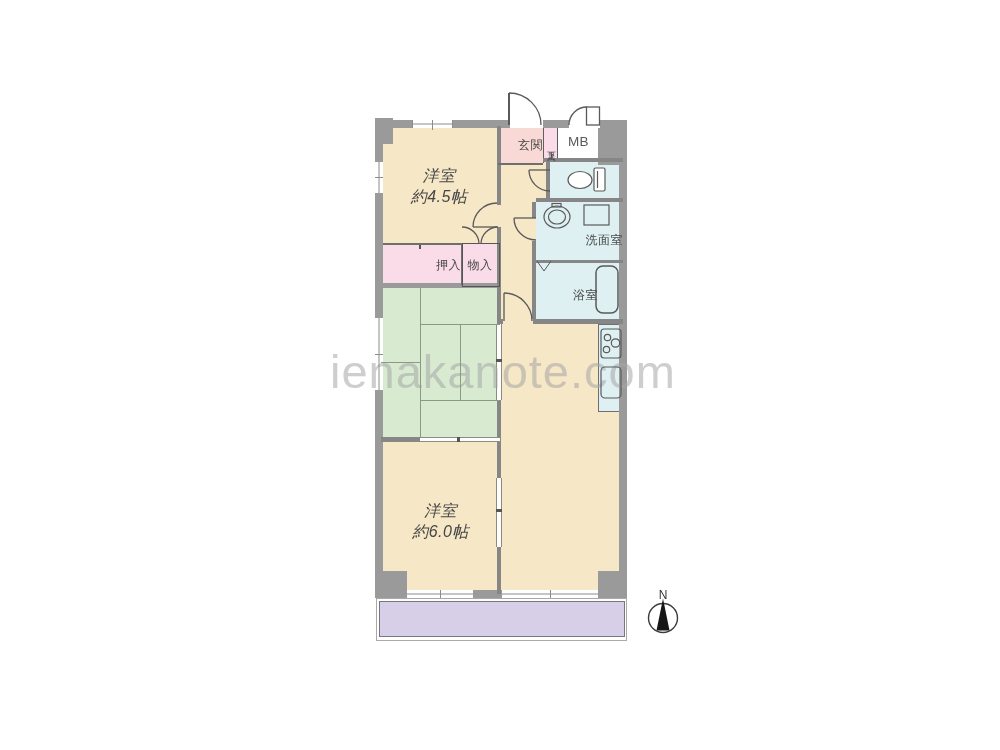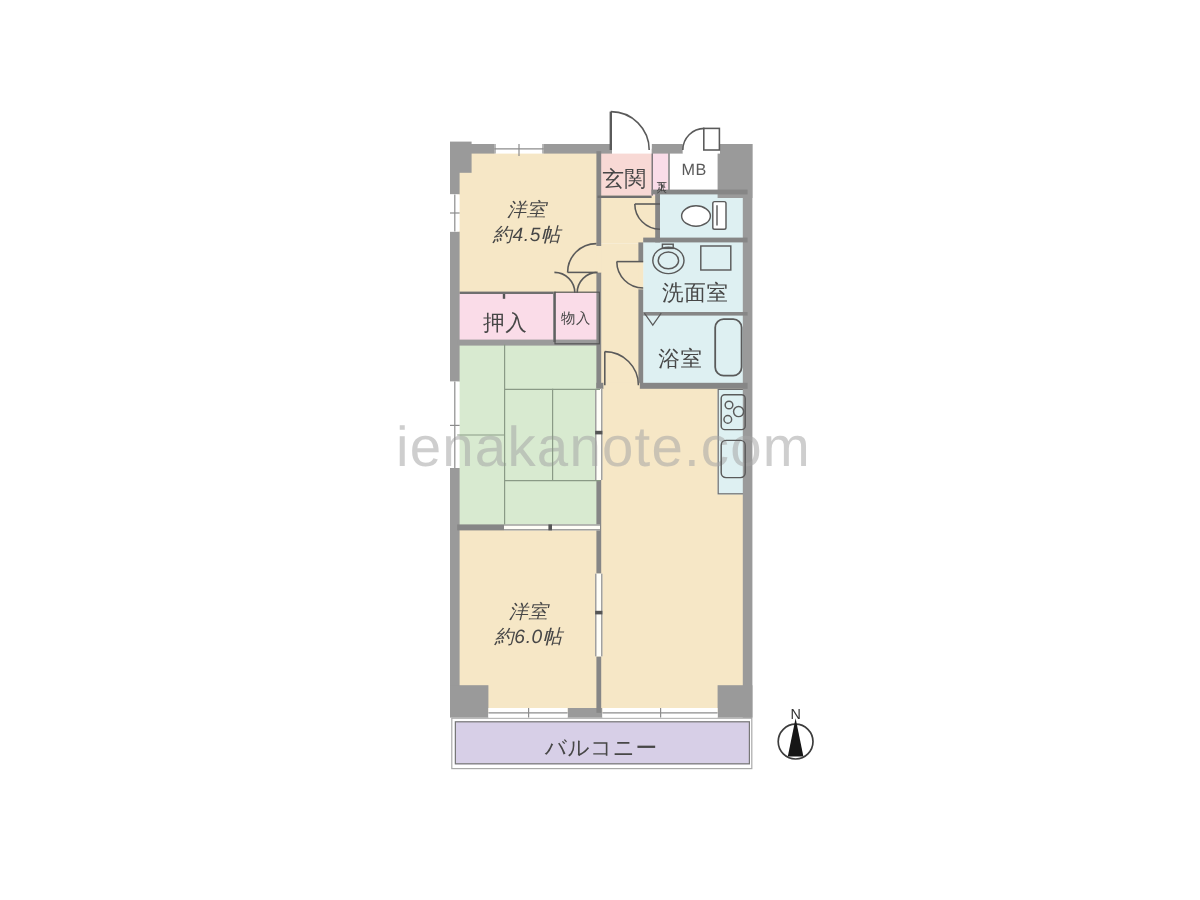--- a/index.html
+++ b/index.html
@@ -22,21 +22,21 @@
   .gapcream{position:absolute;background:var(--cream,#f6e7c6);z-index:4;}
   .slide{position:absolute;background:#fffef8;z-index:4;}
   .slide.v{border-left:1px solid #8a8a8a;border-right:1px solid #8a8a8a;}
   .slide.h{border-top:1px solid #8a8a8a;border-bottom:1px solid #8a8a8a;}
   .nub{position:absolute;background:#555;z-index:5;}
   .bordered{border:1px solid #5f5f5f;}
   
   .lbl{position:absolute;z-index:9;color:#474747;text-align:center;line-height:1.32;
        letter-spacing:0.5px;white-space:nowrap;}
   .lbl .big{font-size:16px;font-style:italic;}
-  .sm{font-size:18px;}
+  .sm{font-size:12px;text-align:right;}
   .vert{writing-mode:vertical-rl;text-orientation:upright;font-size:8.5px;line-height:1;
         letter-spacing:0;}
   #watermark{position:absolute;left:330px;top:344px;z-index:7;font-size:47px;
              color:rgba(165,165,165,0.55);letter-spacing:1px;z-index:7;}
   #overlay{position:absolute;left:0;top:0;z-index:8;pointer-events:none;}
   svg{display:block;}
 </style>
 </head>
 <body>
 
@@ -209,15 +209,14 @@
   <div class="lbl vert" style="left:545px;top:127px;width:11px;height:36px;">下足入</div>
   <div class="lbl" style="left:557px;top:133px;width:43px;font-size:13.5px;color:#5a5a5a;">MB</div>
   <div class="lbl sm" style="left:536px;top:233px;width:87px;">洗面室</div>
   <div class="lbl sm" style="left:536px;top:288px;width:62px;">浴室</div>
   <div class="lbl sm" style="left:381px;top:258px;width:80px;">押入</div>
   <div class="lbl" style="left:462px;top:258px;width:36px;font-size:12px;">物入</div>
   <div class="lbl" style="left:381px;top:500px;width:119px;">
     <span class="big">洋室</span><br>
     <span class="big">約6.0帖</span>
   </div>
-  <div class="lbl sm" style="left:379px;top:612px;width:244px;">バルコニー</div>
 
 </div>
 
 </body></html>

